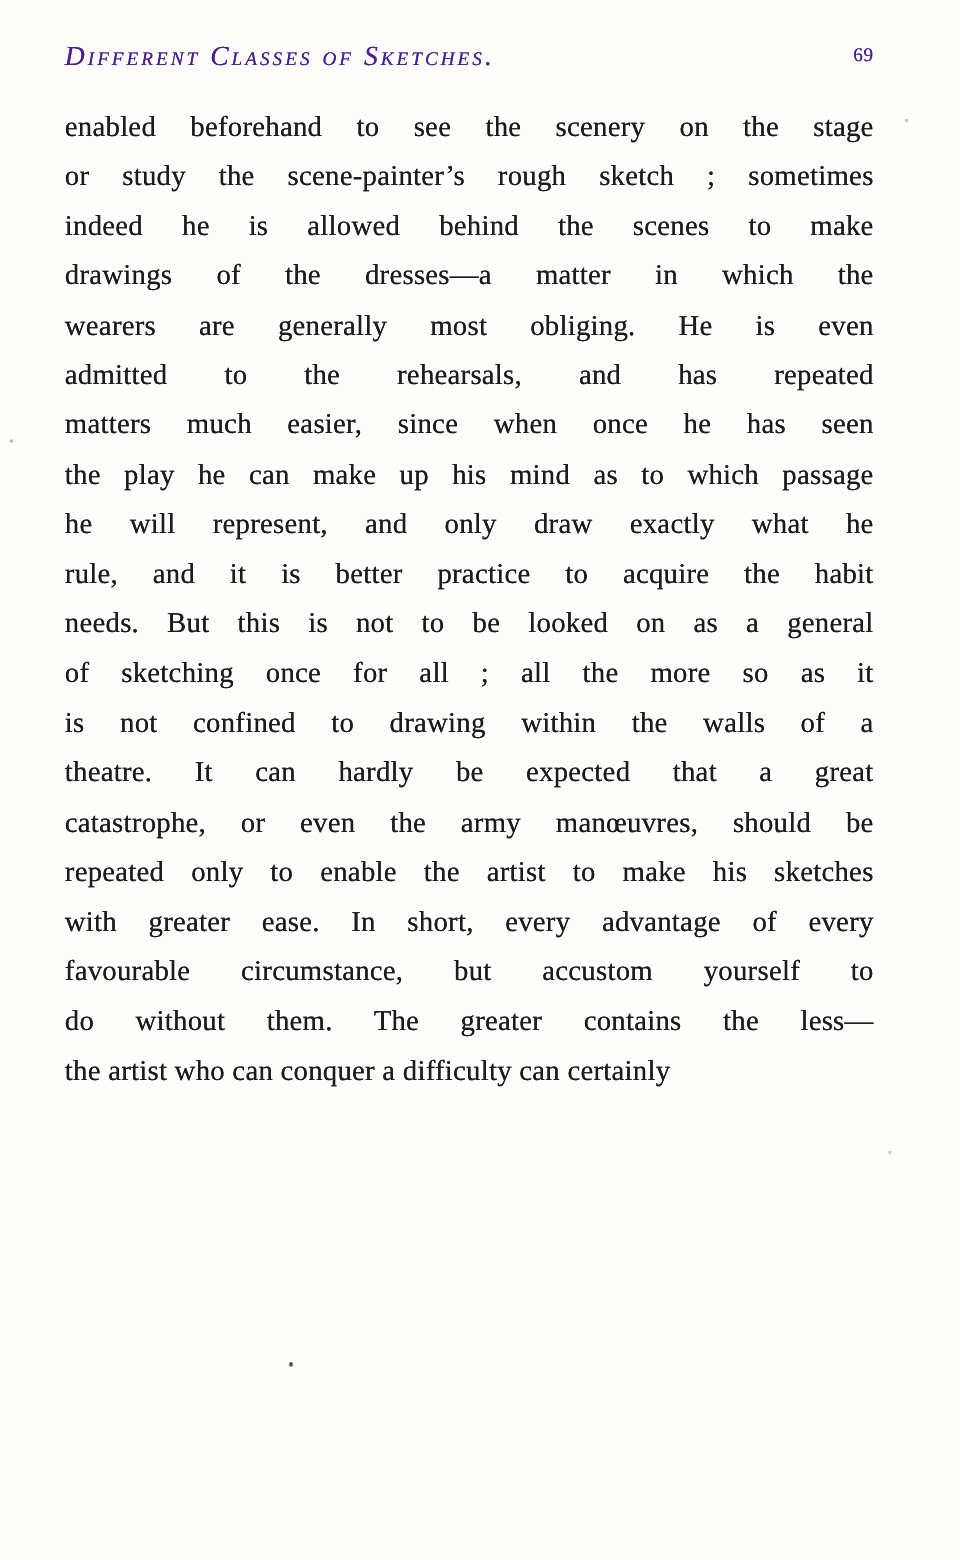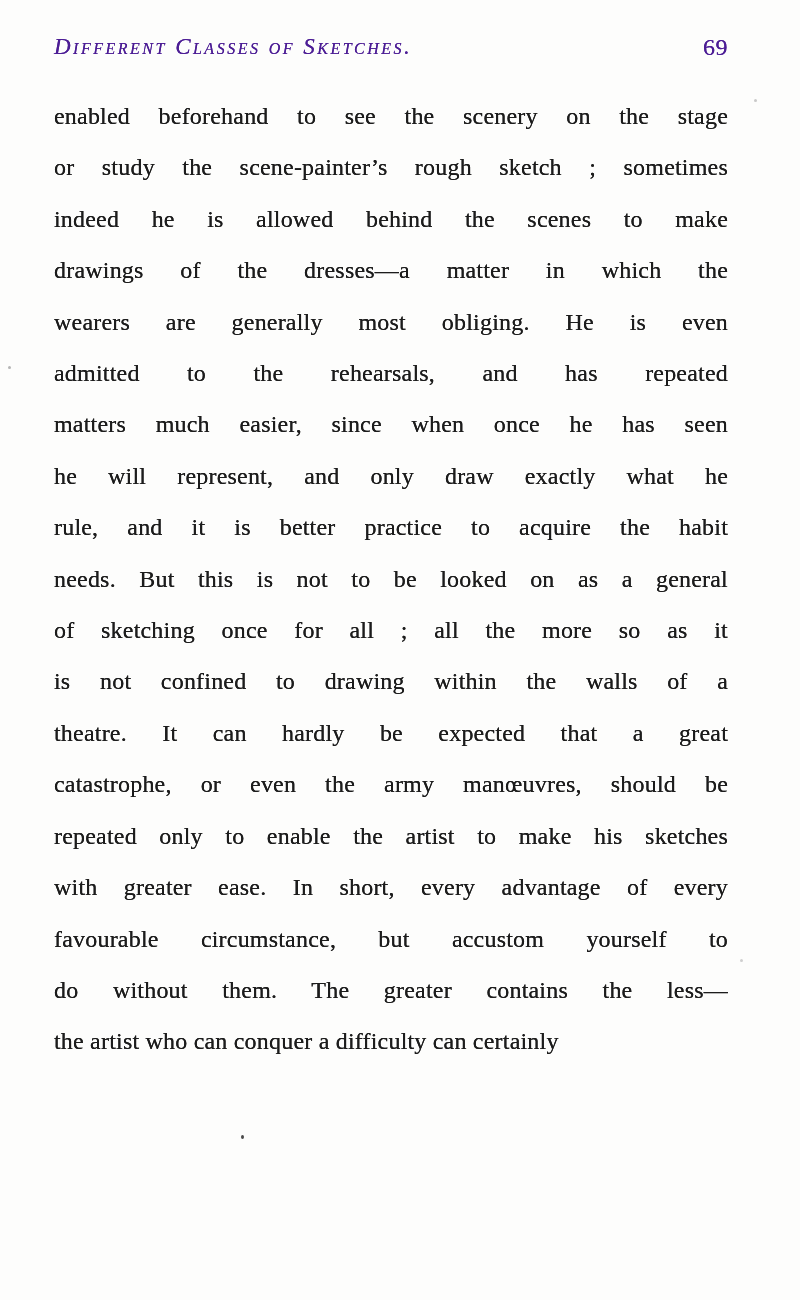--- a/index.html
+++ b/index.html
@@ -31,38 +31,37 @@
     color: #4c1d95;
     text-shadow: 0 0 0.5px currentColor;
   }
   .page-number {
     position: absolute;
     right: 0;
     top: 0;
     font-style: normal;
     font-variant: normal;
     letter-spacing: 0.5px;
-    font-size: 24px;
+    font-size: 16px;
     line-height: 28px;
     font-feature-settings: "onum" 1;
   }
   .body-text {
     position: absolute;
     top: 86px;
     left: 54px;
     width: 674px;
   }
   .body-text .line {
     font-size: 24px;
     line-height: 41.4px;
     letter-spacing: 0.2px;
     text-align: justify;
     text-align-last: justify;
     text-shadow: 0 0 0.55px currentColor;
-    margin-top: 10px;
   }
   .body-text .line:last-child {
     text-align-last: left;
   }
   .speck {
     position: absolute;
     border-radius: 50%;
   }
   .speck-a { left: 241px; top: 1135px; width: 3px; height: 4px; background: #4a4a4a; }
   .speck-b { left: 754px; top: 99px;  width: 3px; height: 3px; background: #c9c9c9; }
@@ -80,20 +79,21 @@
   </header>
 
   <main class="body-text">
       <div class="line">enabled beforehand to see the scenery on the stage</div>
       <div class="line">or study the scene-painter’s rough sketch ; sometimes</div>
       <div class="line">indeed he is allowed behind the scenes to make</div>
       <div class="line">drawings of the dresses—a matter in which the</div>
       <div class="line">wearers are generally most obliging. He is even</div>
       <div class="line">admitted to the rehearsals, and has repeated</div>
       <div class="line">matters much easier, since when once he has seen</div>
+      <div class="line">the play he can make up his mind as to which passage</div>
       <div class="line">he will represent, and only draw exactly what he</div>
       <div class="line">rule, and it is better practice to acquire the habit</div>
       <div class="line">needs. But this is not to be looked on as a general</div>
       <div class="line">of sketching once for all ; all the more so as it</div>
       <div class="line">is not confined to drawing within the walls of a</div>
       <div class="line">theatre. It can hardly be expected that a great</div>
       <div class="line">catastrophe, or even the army manœuvres, should be</div>
       <div class="line">repeated only to enable the artist to make his sketches</div>
       <div class="line">with greater ease. In short, every advantage of every</div>
       <div class="line">favourable circumstance, but accustom yourself to</div>

